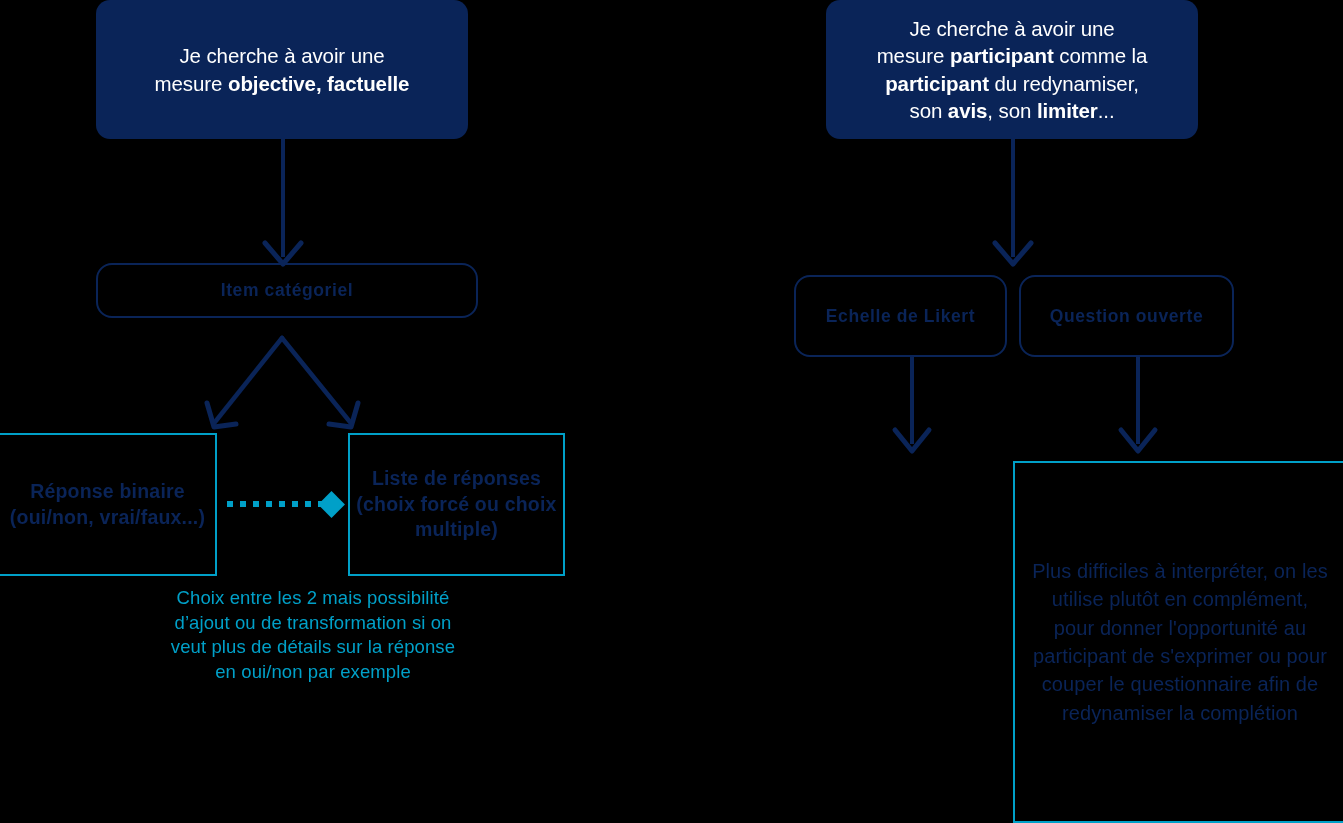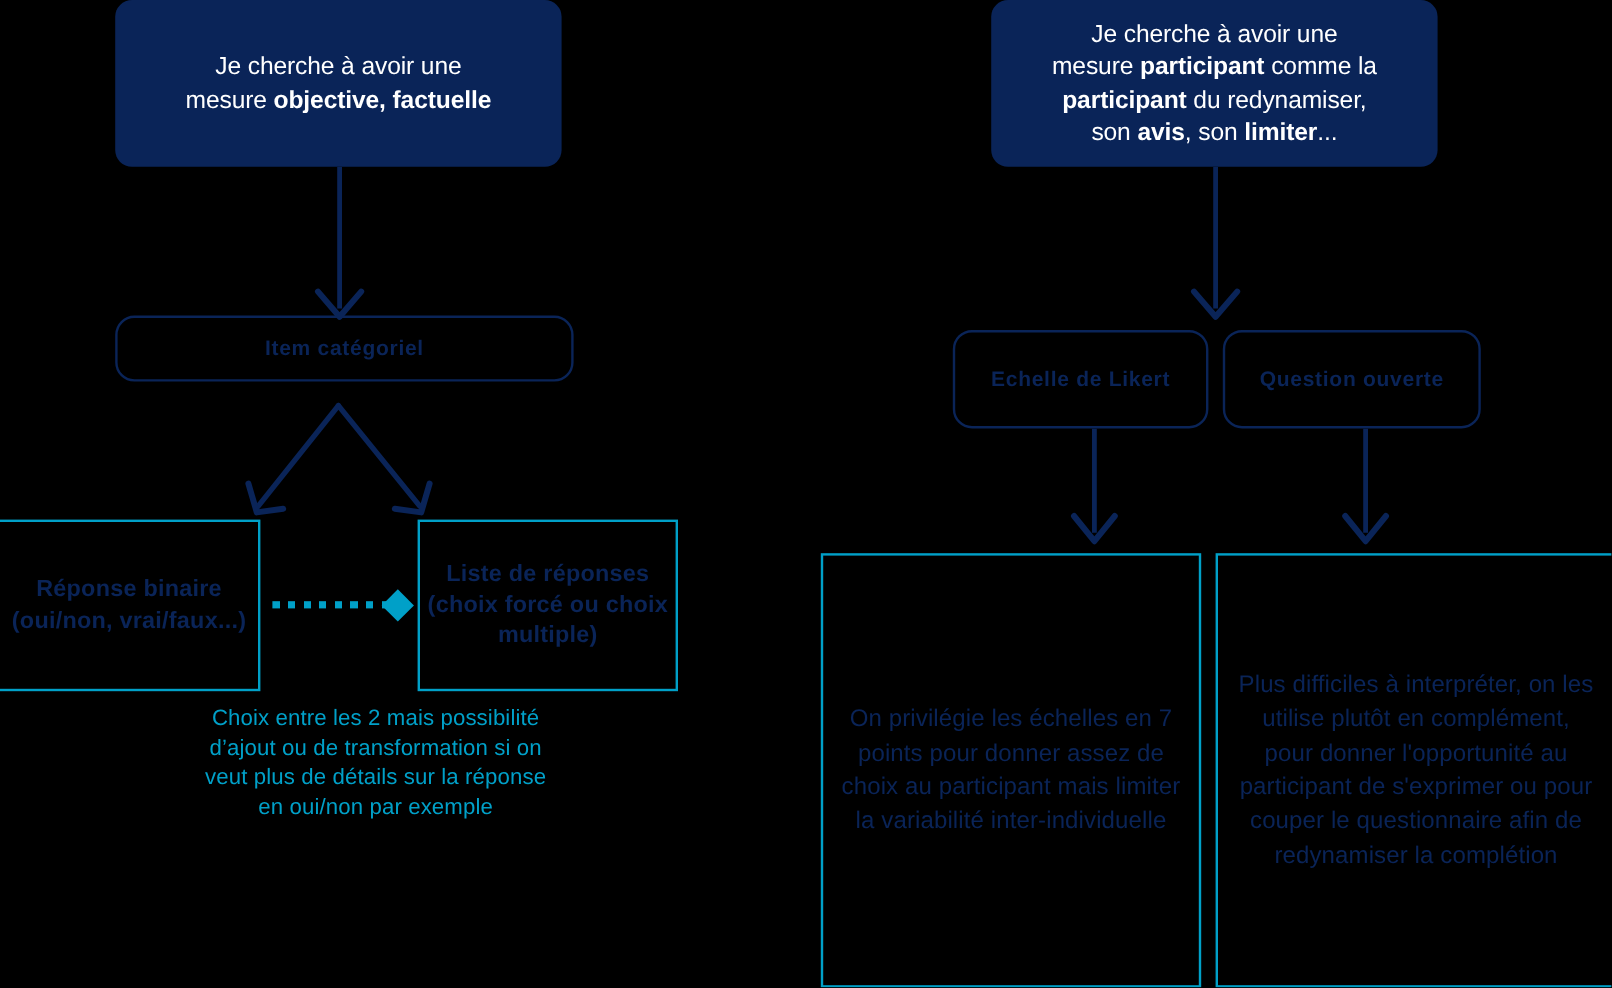--- a/index.html
+++ b/index.html
@@ -177,21 +177,18 @@
   <svg class="connector" style="left:877px; top:357px;" width="70" height="104" viewBox="0 0 70 104">
     <line x1="35" y1="0" x2="35" y2="87" stroke="#0a2458" stroke-width="4"></line>
     <polyline points="18,73 35,94 52,73" fill="none" stroke="#0a2458" stroke-width="5" stroke-linecap="round" stroke-linejoin="round"></polyline>
   </svg>
 
   <svg class="connector" style="left:1103px; top:357px;" width="70" height="104" viewBox="0 0 70 104">
     <line x1="35" y1="0" x2="35" y2="87" stroke="#0a2458" stroke-width="4"></line>
     <polyline points="18,73 35,94 52,73" fill="none" stroke="#0a2458" stroke-width="5" stroke-linecap="round" stroke-linejoin="round"></polyline>
   </svg>
 
-  <div class="cyan-box plain" style="left:684px; top:461px; width:317px; height:362px;">
-    <span>On privilégie les échelles en 7 points pour donner assez de choix au participant mais limiter la variabilité inter-individuelle</span>
-  </div>
 
   <div class="cyan-box plain" style="left:1013px; top:461px; width:334px; height:362px;">
     <span>Plus difficiles à interpréter, on les utilise plutôt en complément, pour donner l'opportunité au participant de s'exprimer ou pour couper le questionnaire afin de redynamiser la complétion</span>
   </div>
 
 </div>
 
 </body></html>

